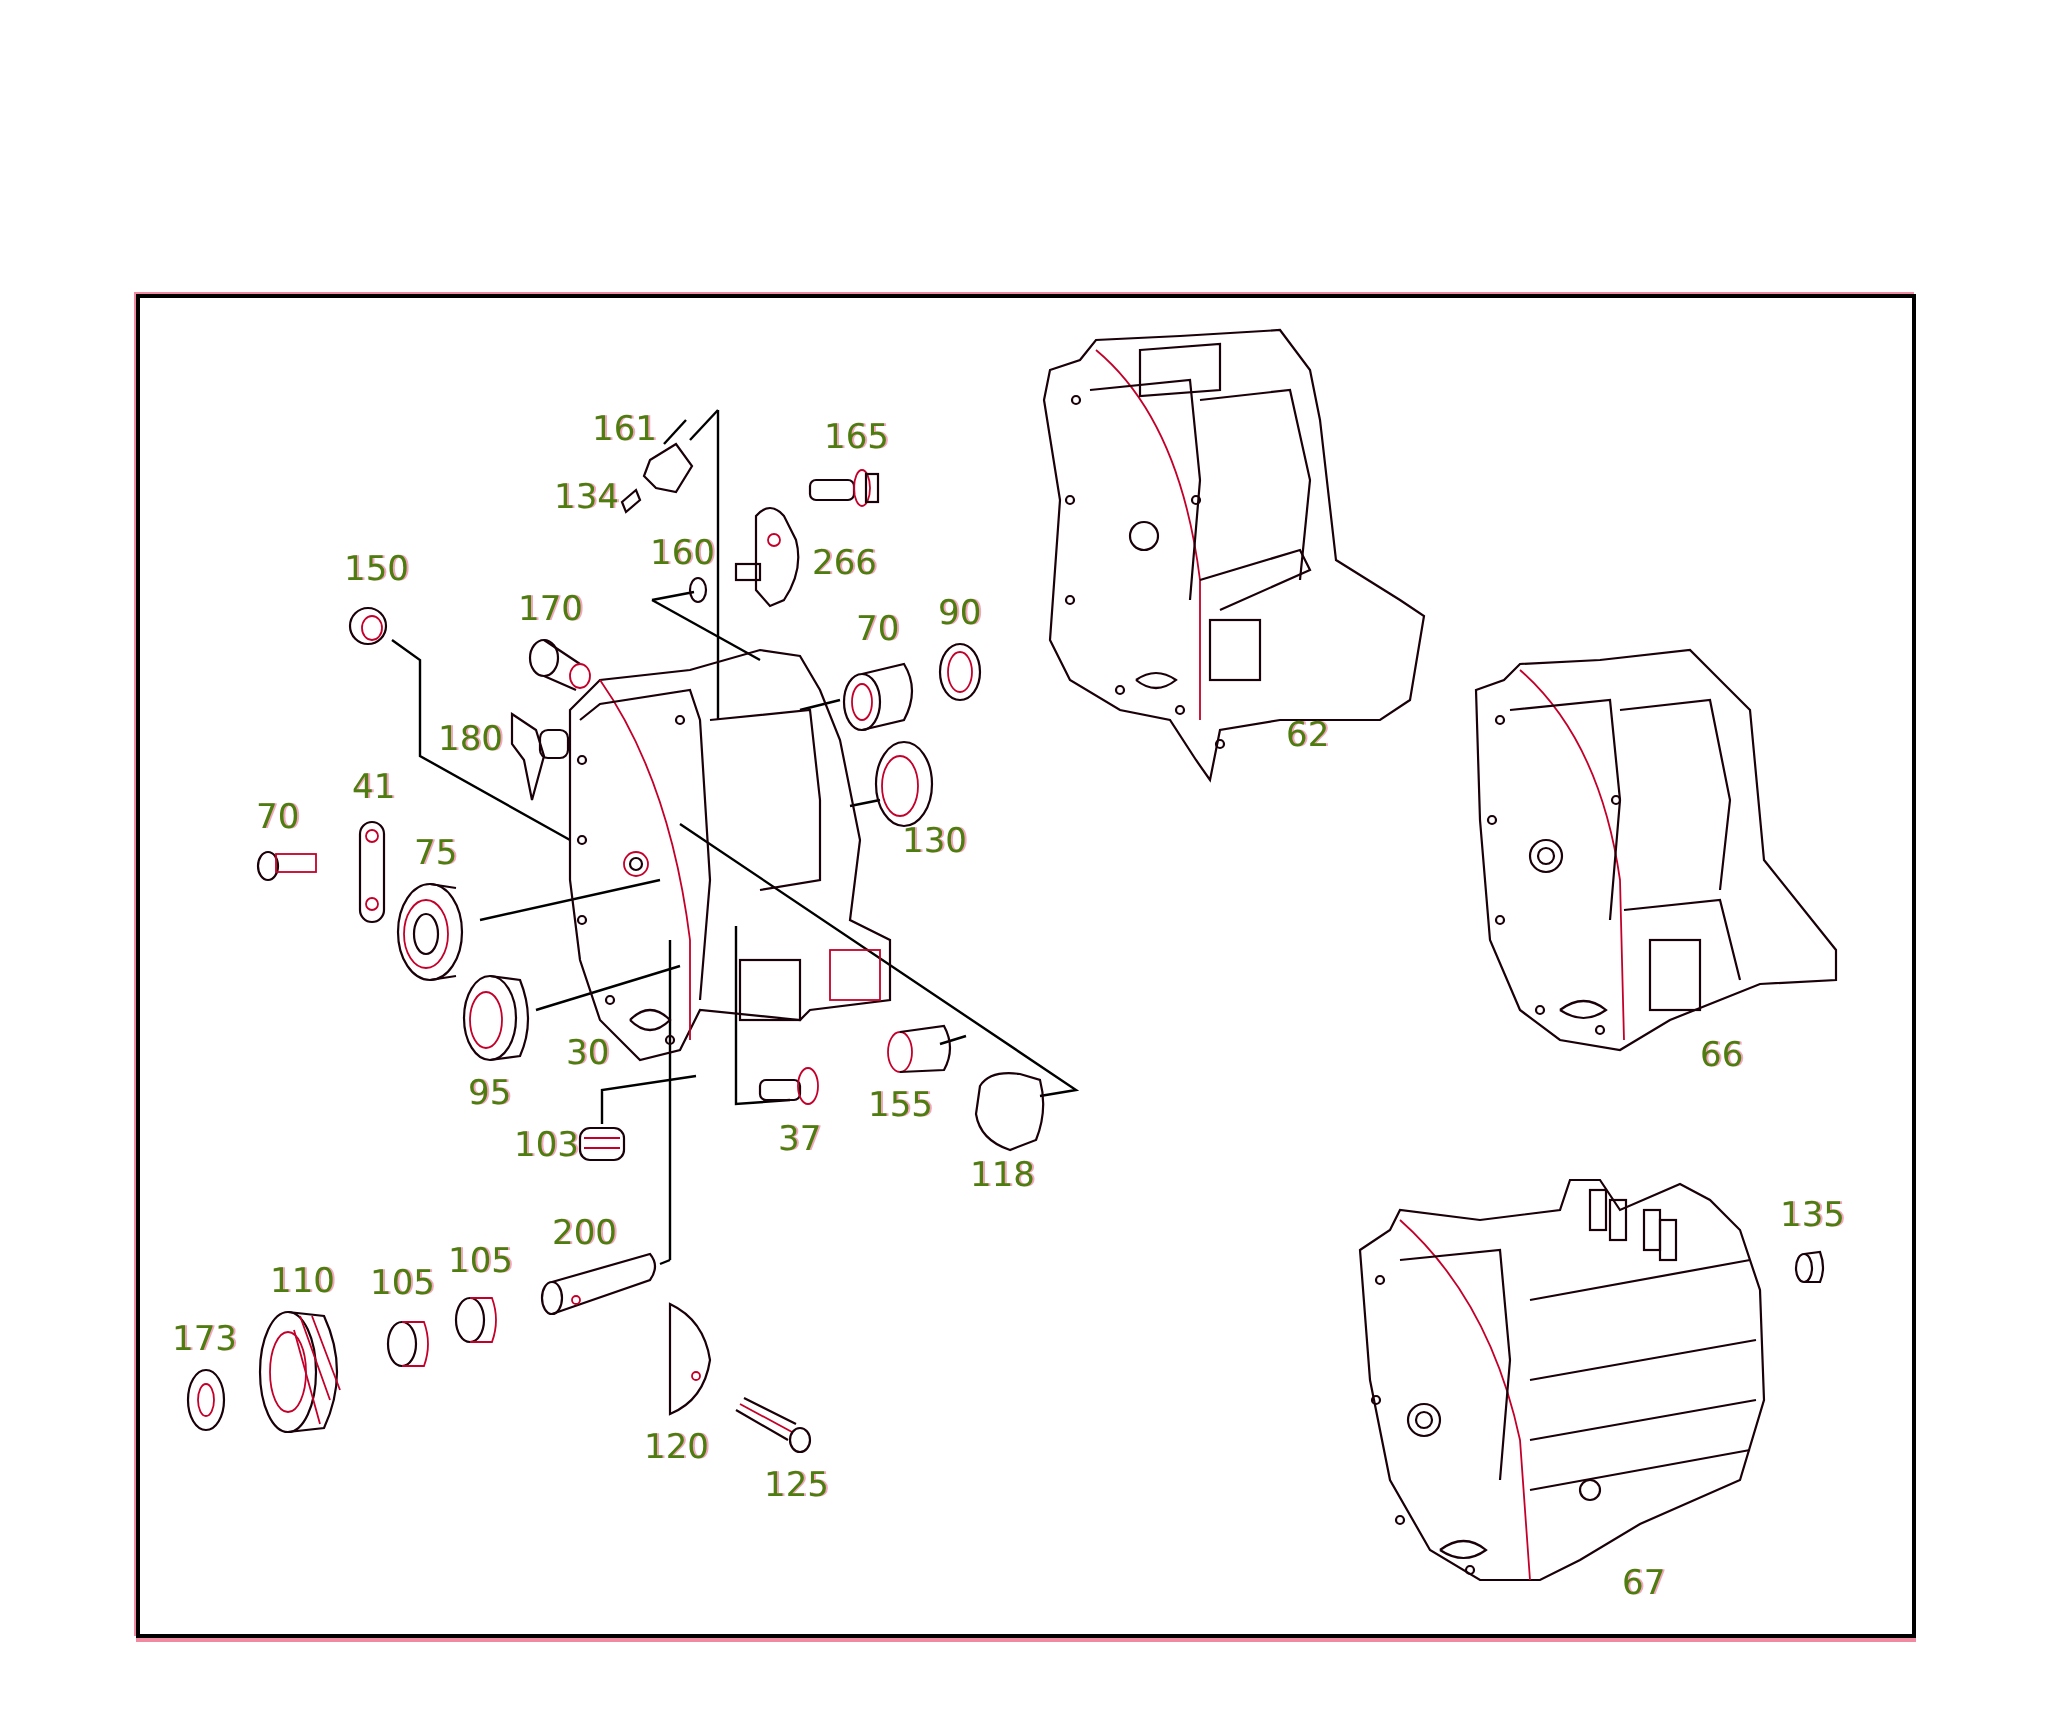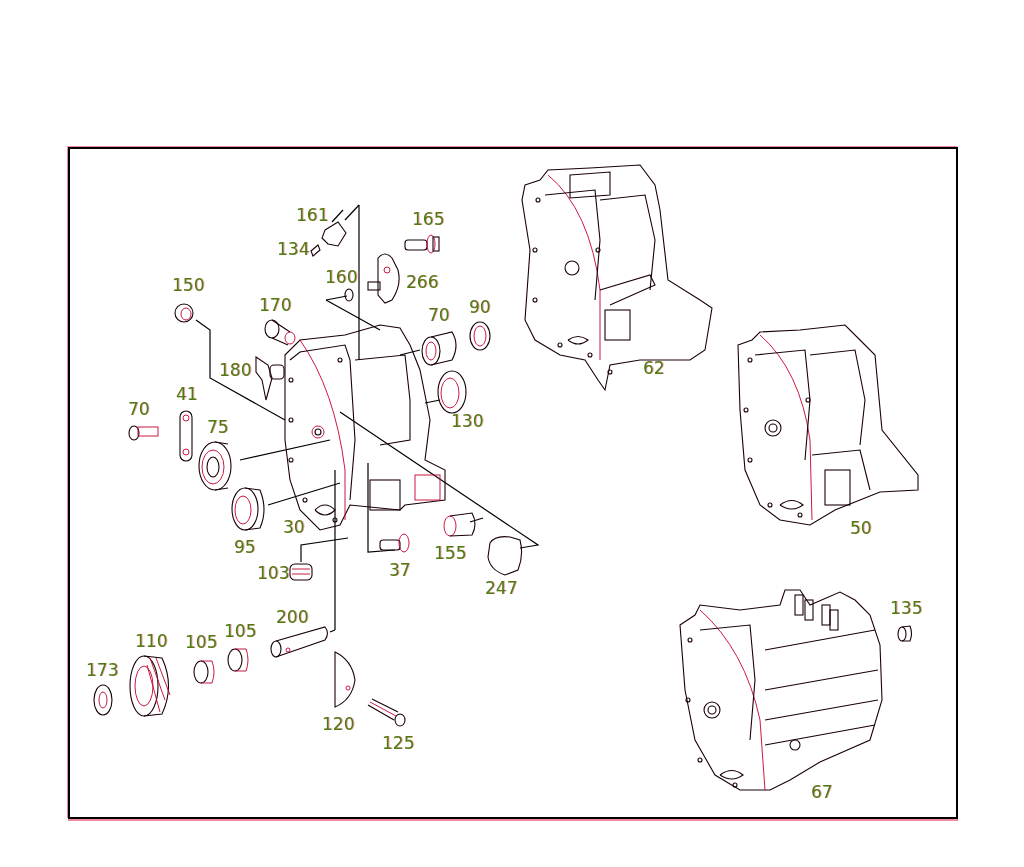--- a/index.html
+++ b/index.html
@@ -251,24 +251,24 @@
 <span class="lbl" style="left:219px;top:362px">180</span>
 <span class="lbl" style="left:176px;top:386px">41</span>
 <span class="lbl" style="left:128px;top:401px">70</span>
 <span class="lbl" style="left:207px;top:419px">75</span>
 <span class="lbl" style="left:451px;top:413px">130</span>
 <span class="lbl" style="left:283px;top:519px">30</span>
 <span class="lbl" style="left:234px;top:539px">95</span>
 <span class="lbl" style="left:434px;top:545px">155</span>
 <span class="lbl" style="left:389px;top:562px">37</span>
 <span class="lbl" style="left:257px;top:565px">103</span>
-<span class="lbl" style="left:485px;top:580px">247</span>
+<span class="lbl" style="left:485px;top:580px">118</span>
 <span class="lbl" style="left:276px;top:609px">200</span>
 <span class="lbl" style="left:135px;top:633px">110</span>
 <span class="lbl" style="left:185px;top:634px">105</span>
 <span class="lbl" style="left:224px;top:623px">105</span>
 <span class="lbl" style="left:86px;top:662px">173</span>
 <span class="lbl" style="left:322px;top:716px">120</span>
 <span class="lbl" style="left:382px;top:735px">125</span>
 <span class="lbl" style="left:643px;top:360px">62</span>
-<span class="lbl" style="left:850px;top:520px">50</span>
+<span class="lbl" style="left:850px;top:520px">66</span>
 <span class="lbl" style="left:890px;top:600px">135</span>
 <span class="lbl" style="left:811px;top:784px">67</span>
 
 </body></html>

